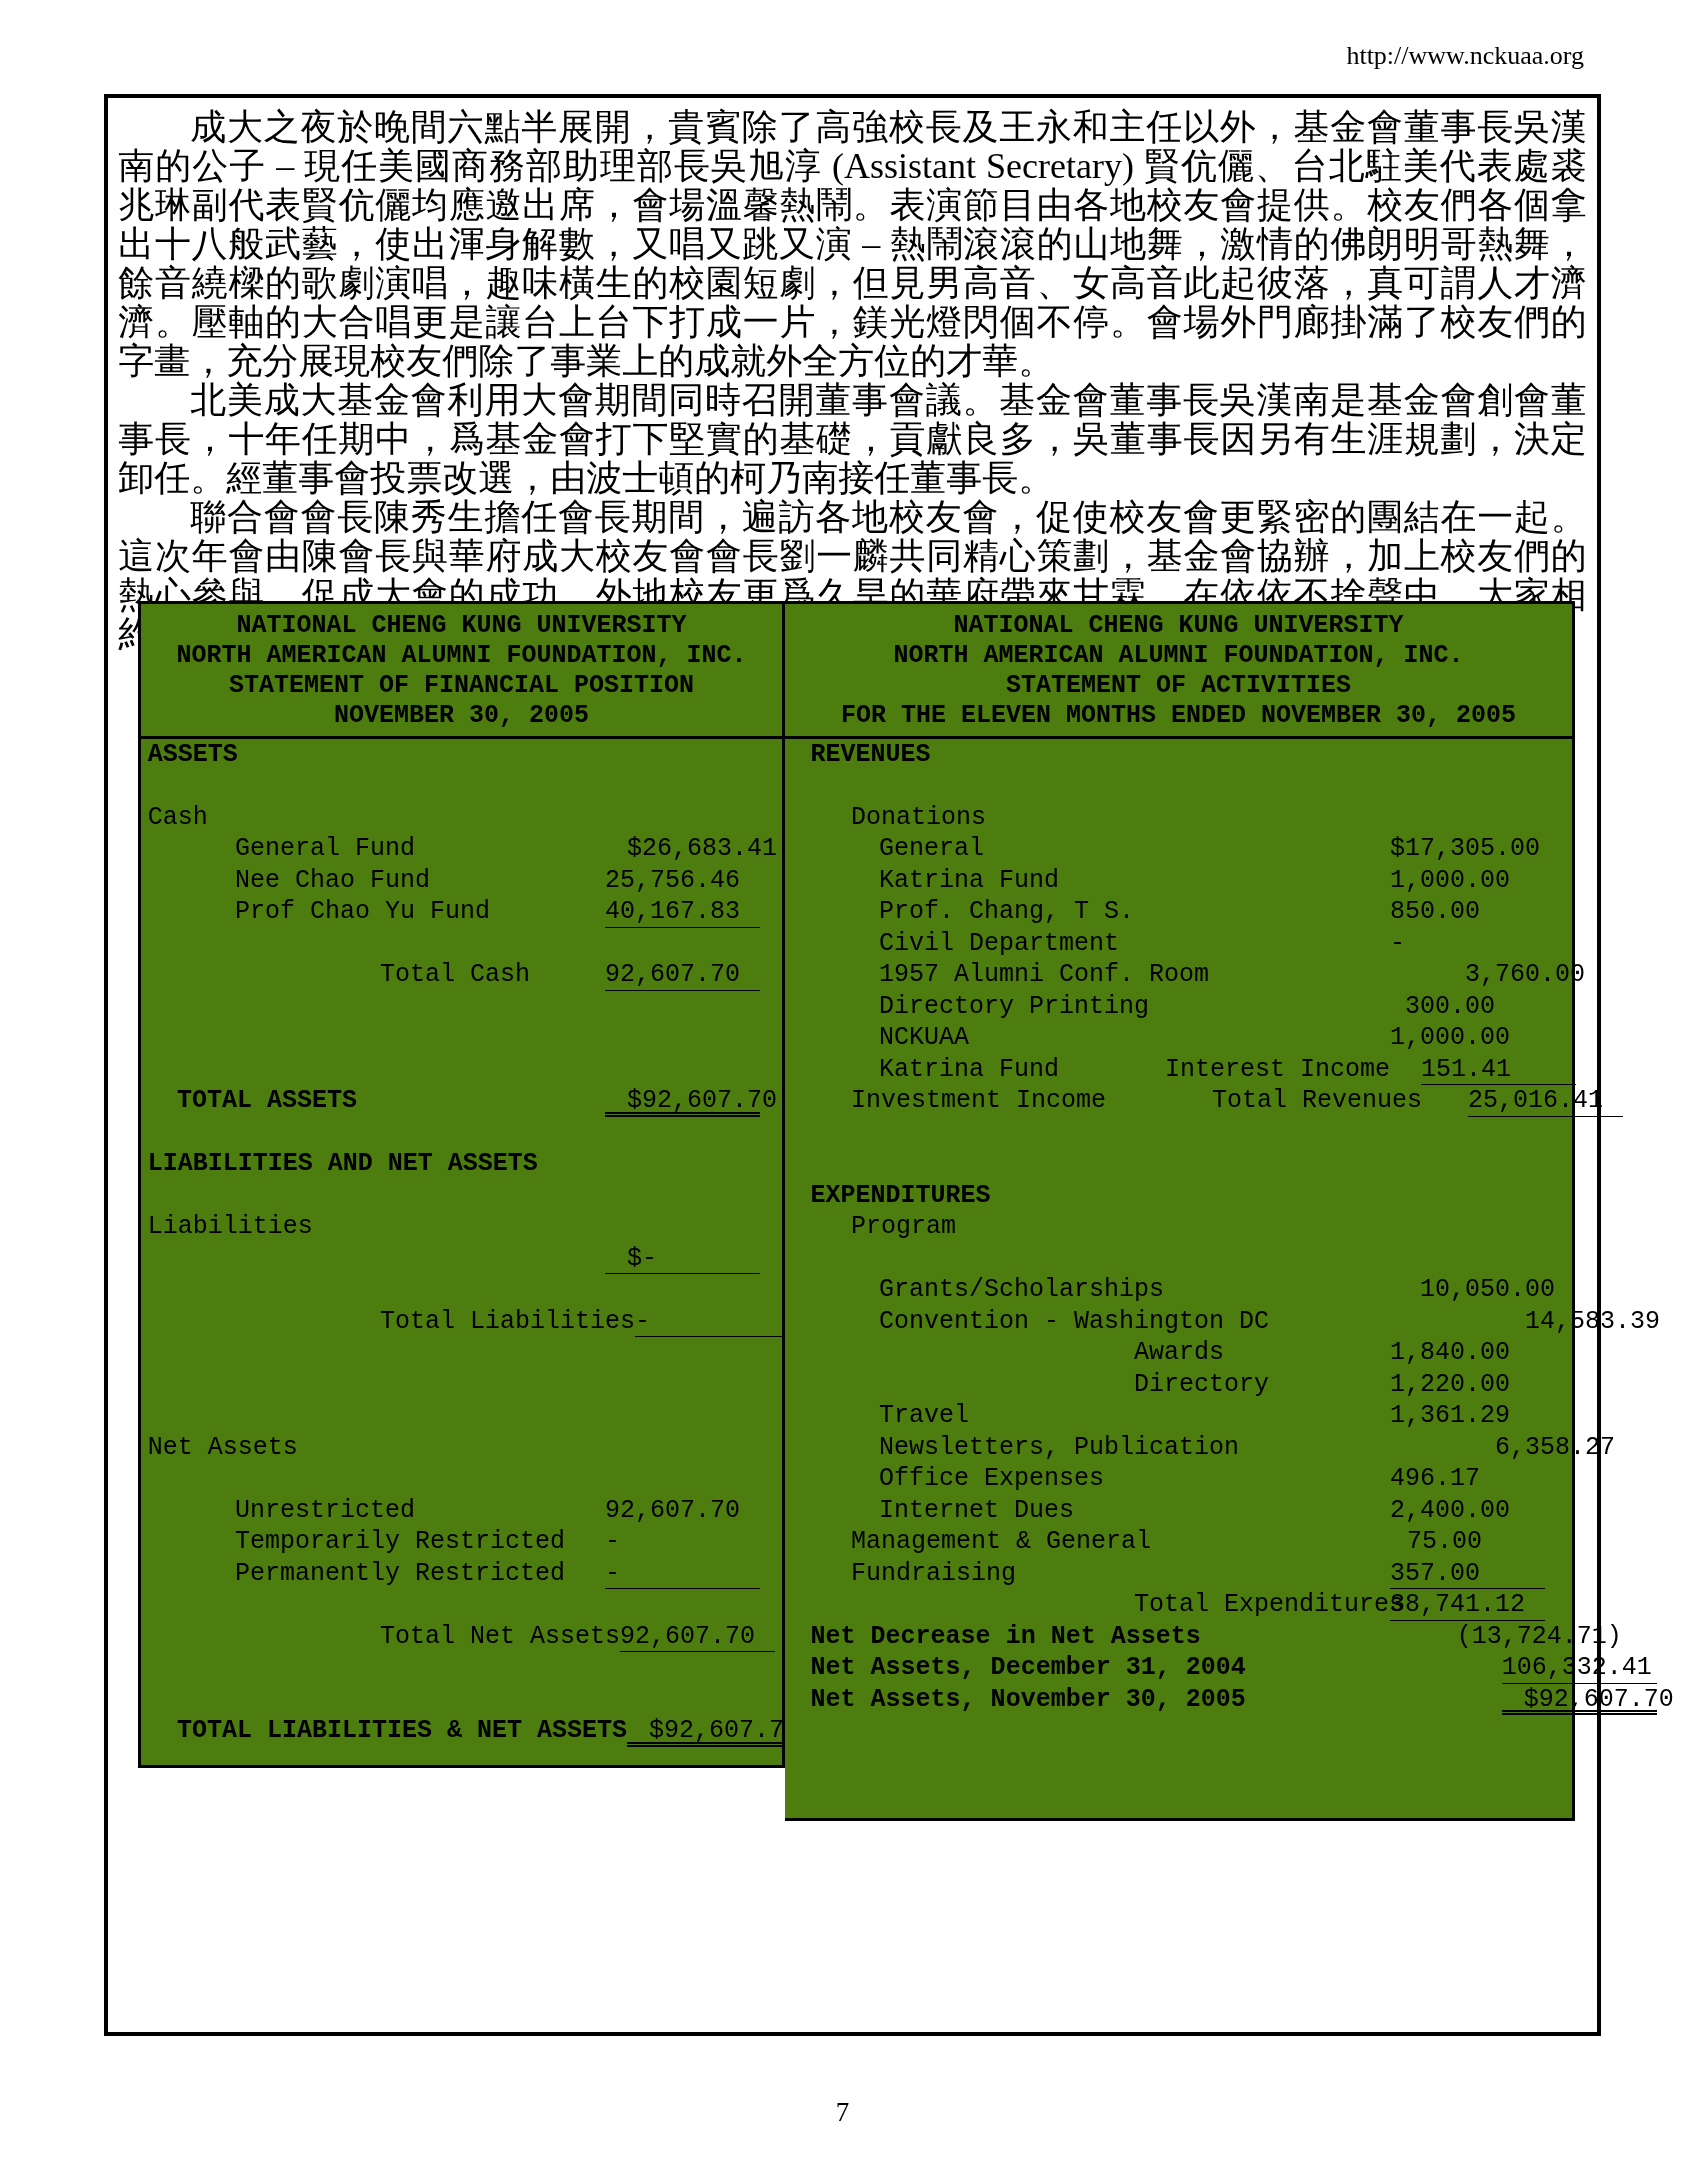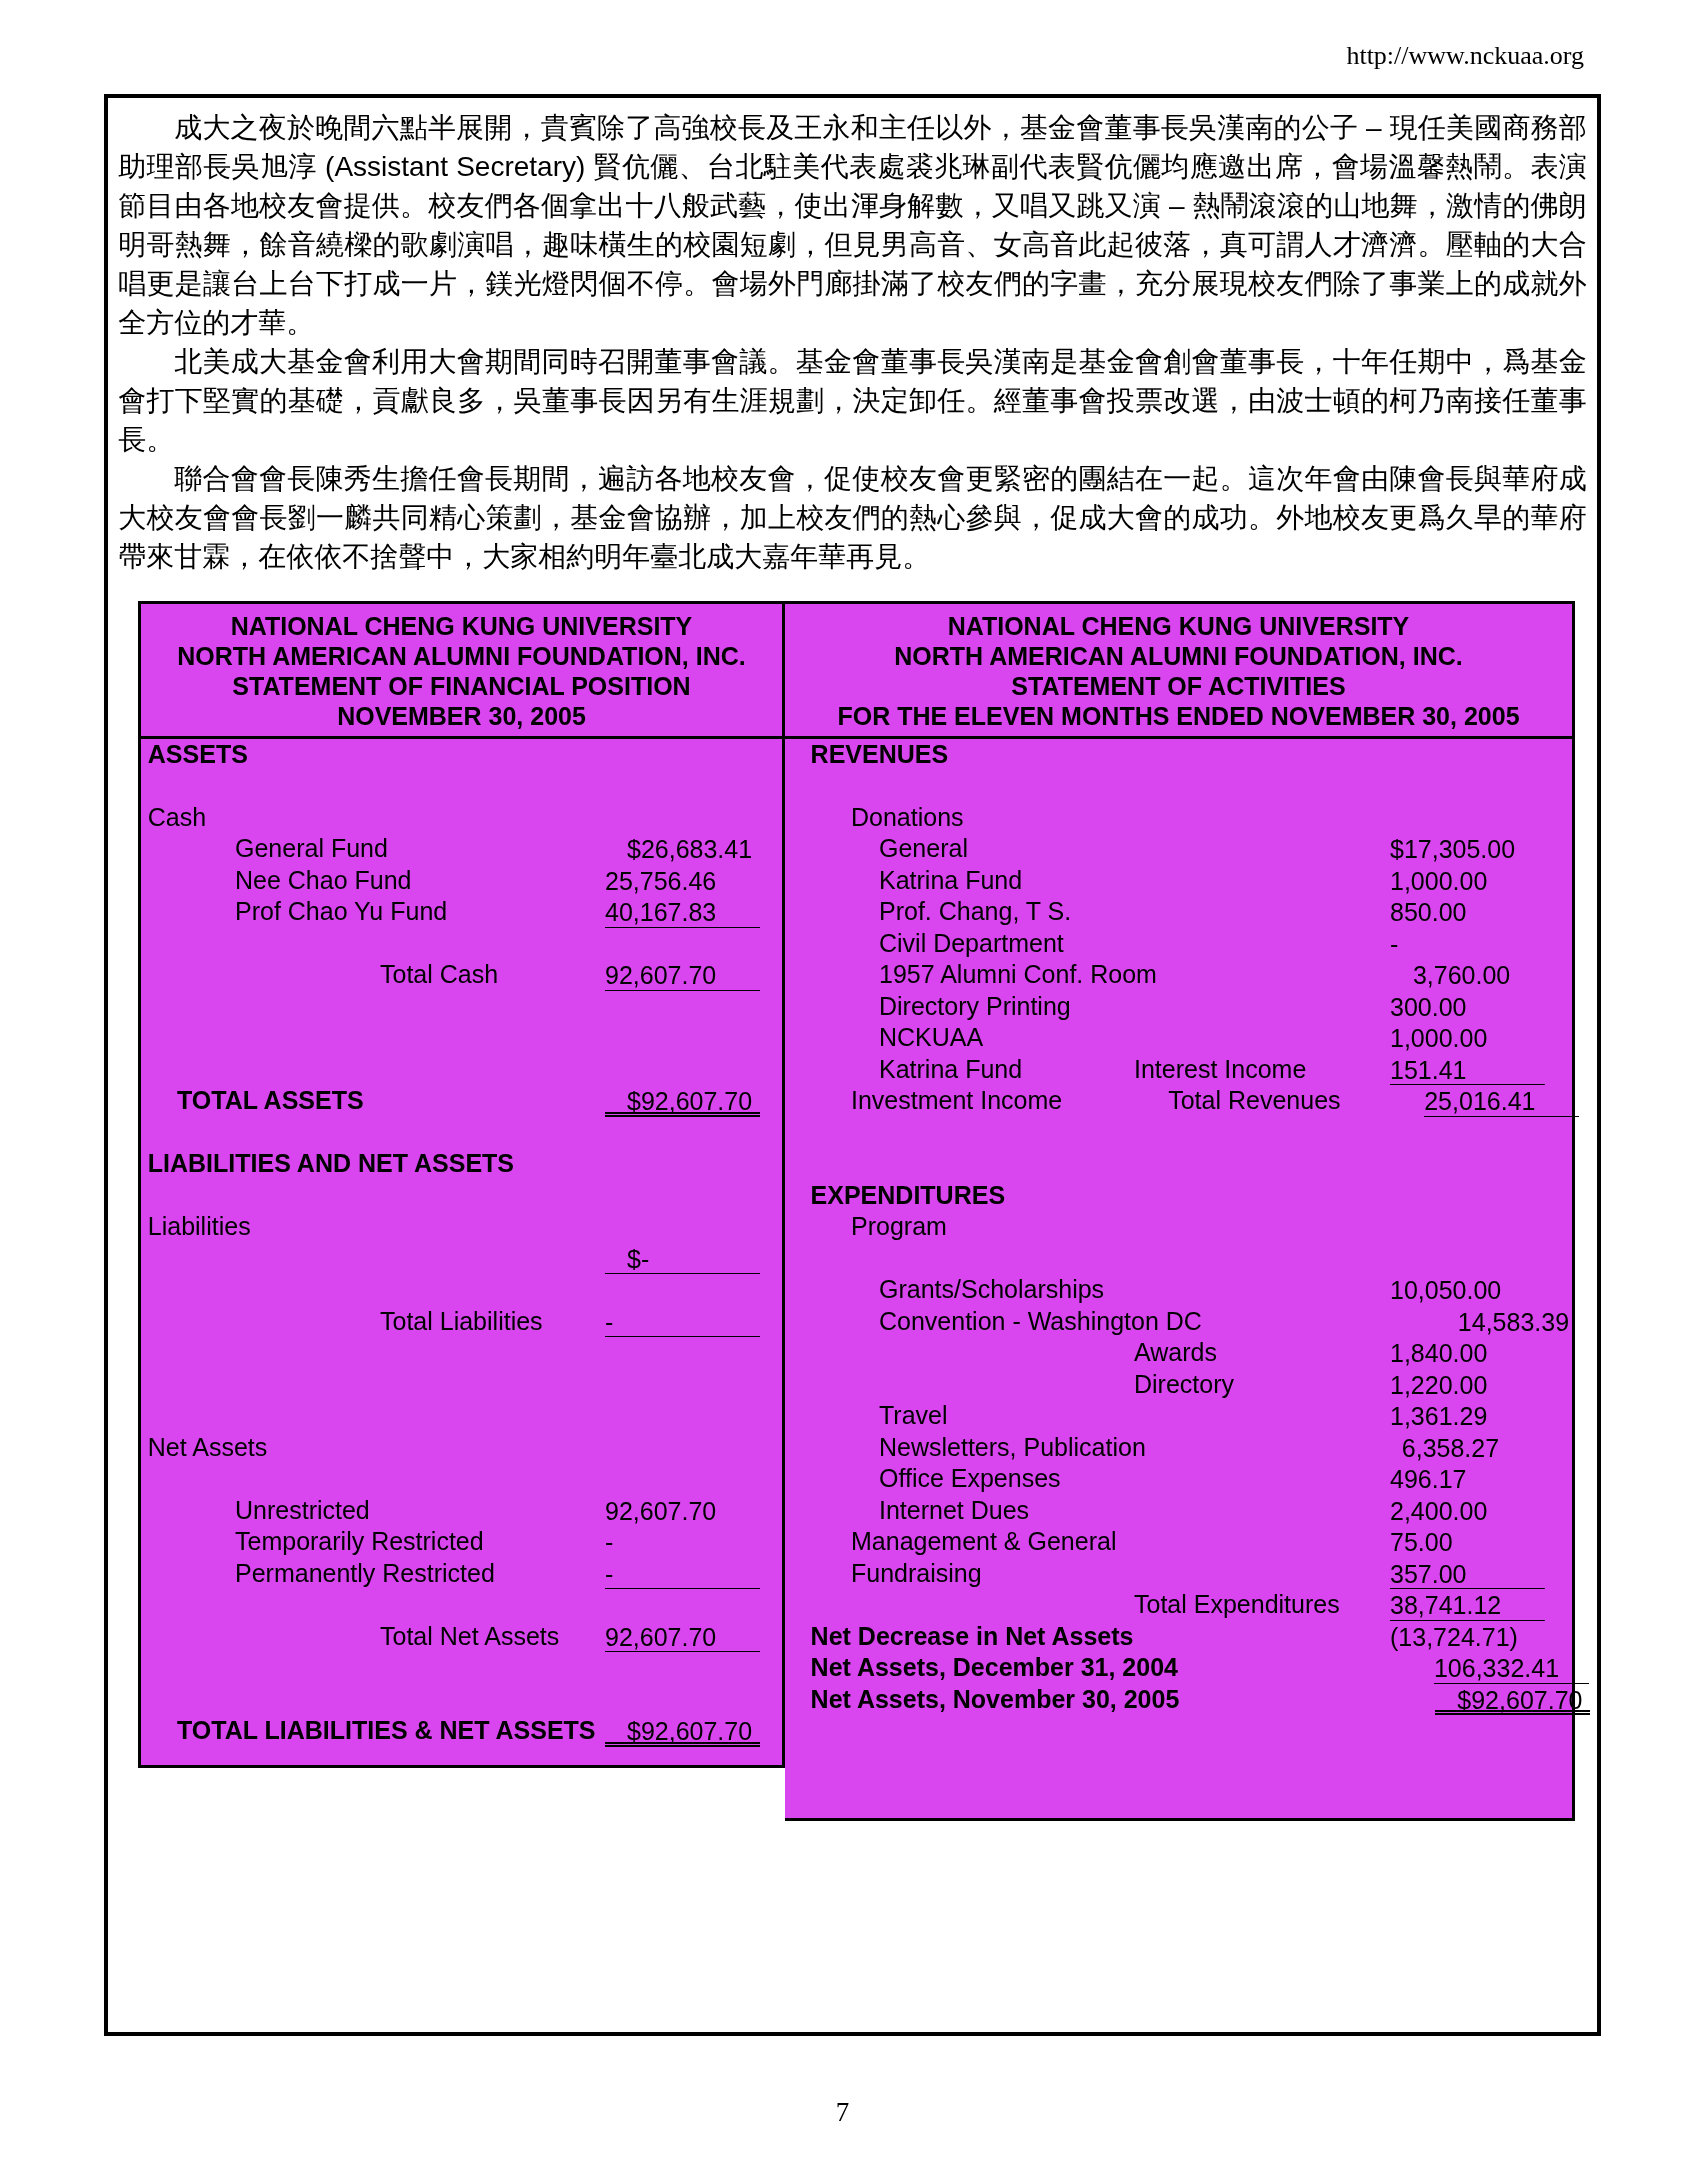--- a/index.html
+++ b/index.html
@@ -1,23 +1,23 @@
 <!DOCTYPE html>
 <html style="font-size:13.6px"><head>
 <meta charset="utf-8">
 <style>
   html,body{margin:0;padding:0;background:#ffffff;}
   body{width:1685px;height:2181px;position:relative;font-family:"Liberation Sans",sans-serif;color:#000;}
   .url{position:absolute;top:41px;right:101px;font-family:"Liberation Serif","DejaVu Serif",serif;font-size:26px;}
   .frame{position:absolute;left:104px;top:94px;width:1497px;height:1942px;border:4.3px solid #000;box-sizing:border-box;}
-  .cn{padding:10.2px 10.2px 0 10.2px;font-family:Liberation Sans, sans-serif;
-      font-size:28px;line-height:39px;text-align:justify;}
+  .cn{padding:10.2px 10.2px 0 10.2px;font-family:Liberation Serif, serif;
+      font-size:36px;line-height:39px;text-align:justify;}
   .cn p{margin:0;text-indent:2em;}
   
-  .stmt{position:absolute;top:601px;border:3.4px solid #000;box-sizing:border-box;background:#d946ef;font-size:25px;}
+  .stmt{position:absolute;top:601px;border:3.4px solid #000;box-sizing:border-box;background:#4d7c0f;font-size:25px;font-family:Liberation Mono, monospace;}
   .stmt.left{left:138px;width:647px;height:1167px;}
   .stmt.right{left:785px;width:790px;height:1220px;border-left:none;}
   .stmt header{text-align:center;font-weight:bold;font-size:25px;line-height:30px;padding-top:6.8px;}
   .rule{border-top:3.4px solid #000;margin-top:5.1px;}
   .stmt.left .rule{margin-right:0;}
   .rows{}
   .row{display:flex;height:31.5px;line-height:31.5px;white-space:pre;}
   .row .lbl{flex:1;overflow:visible;}
   .row .mid{flex:none;width:256px;}
   .row .amt{flex:none;width:155px;display:flex;line-height:28px;margin-top:1.7px;}

